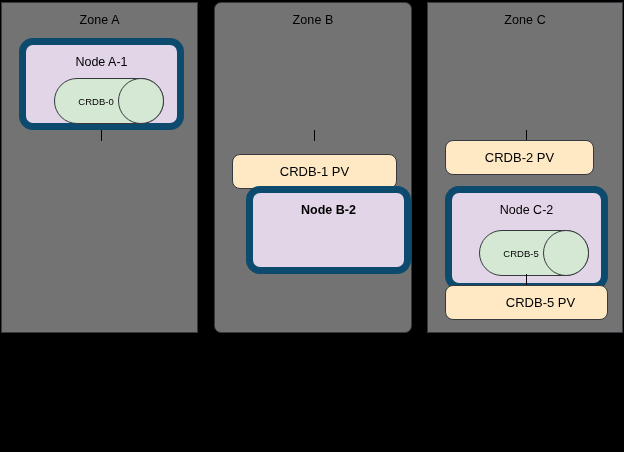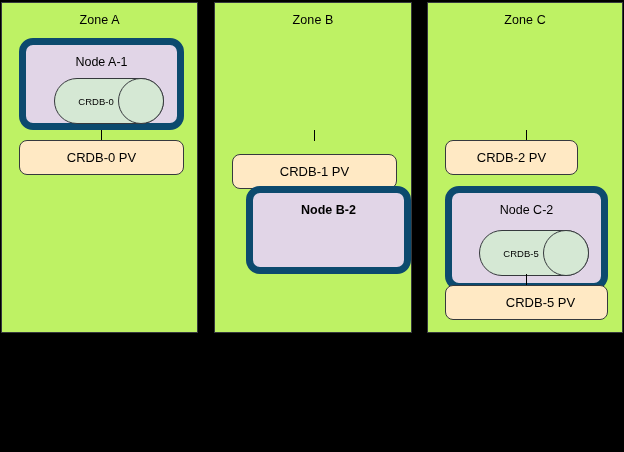--- a/index.html
+++ b/index.html
@@ -10,21 +10,21 @@
   #canvas {
     position: relative;
     width: 624px;
     height: 452px;
     background: #000000;
     font-family: "Liberation Sans", sans-serif;
     overflow: hidden;
   }
   .zone {
     position: absolute;
-    background: #bef264;
+    background: #737373;
     border: 1px solid #36393d;
     box-sizing: border-box;
   }
   .zone-title {
     position: absolute;
     top: 10px;
     left: 0;
     right: 0;
     text-align: center;
     font-size: 12.5px;
@@ -104,47 +104,44 @@
         <svg width="110" height="46" viewBox="0 0 110 46">
           <path d="M 23,0.5 L 87,0.5 A 22.5,22.5 0 0 1 87,45.5 L 23,45.5 A 22.5,22.5 0 0 1 23,0.5 Z" fill="#d5e8d4" stroke="#36393d" stroke-width="1"></path>
           <ellipse cx="87" cy="23" rx="22.5" ry="22.5" fill="#d5e8d4" stroke="#36393d" stroke-width="1"></ellipse>
         </svg>
         <div class="pod-label">CRDB-0</div>
       </div>
     </div>
 
     <div class="connector" style="left:99px; top:127px; height:11px;"></div>
 
-    <div class="pv" style="left:17px; top:137px; width:165px; height:35px;">
-      <span class="pv-label">CRDB-0 PV</span>
-    </div>
   </div>
 
-  <div class="zone" style="left:214px; top:2px; width:198px; height:331px;">
+  <div class="zone" style="left:214px; top:2px; width:198px; height:331px;border-radius:7px;">
     <div class="zone-title">Zone B</div>
 
 
     <div class="connector" style="left:99px; top:127px; height:11px;"></div>
 
     <div class="pv" style="left:17px; top:137px; width:165px; height:35px;margin-top:14px;">
       <span class="pv-label">CRDB-1 PV</span>
     </div>
 
     <div class="node" style="left:31px; top:183px; width:165px; height:88px;font-weight:bold;">
       <div class="node-title">Node B-2</div>
     </div>
   </div>
 
   <div class="zone" style="left:427px; top:2px; width:196px; height:331px;">
     <div class="zone-title">Zone C</div>
 
 
     <div class="connector" style="left:98px; top:127px; height:11px;"></div>
 
-    <div class="pv" style="left:17px; top:137px; width:133px; height:35px;">
+    <div class="pv" style="left:17px; top:137px; width:149px; height:35px;">
       <span class="pv-label">CRDB-2 PV</span>
     </div>
 
     <div class="node" style="left:17px; top:183px; width:163px; height:104px;">
       <div class="node-title">Node C-2</div>
 
       <div class="pod" style="left:27px; top:37px; width:110px; height:46px;">
         <svg width="110" height="46" viewBox="0 0 110 46">
           <path d="M 23,0.5 L 87,0.5 A 22.5,22.5 0 0 1 87,45.5 L 23,45.5 A 22.5,22.5 0 0 1 23,0.5 Z" fill="#d5e8d4" stroke="#36393d" stroke-width="1"></path>
           <ellipse cx="87" cy="23" rx="22.5" ry="22.5" fill="#d5e8d4" stroke="#36393d" stroke-width="1"></ellipse>

